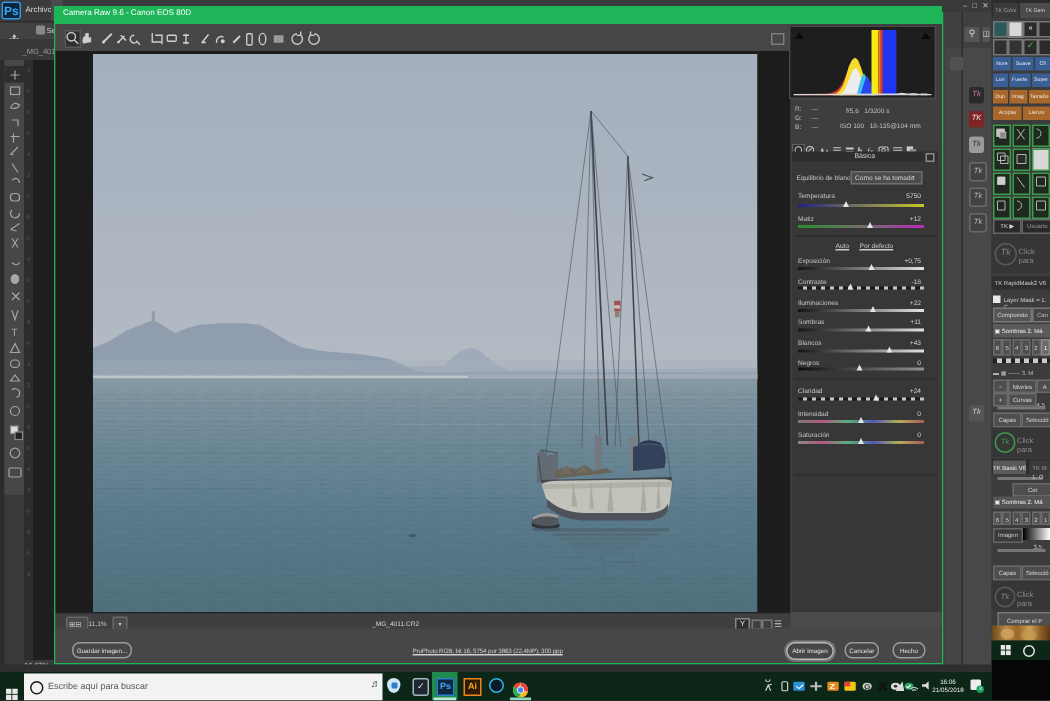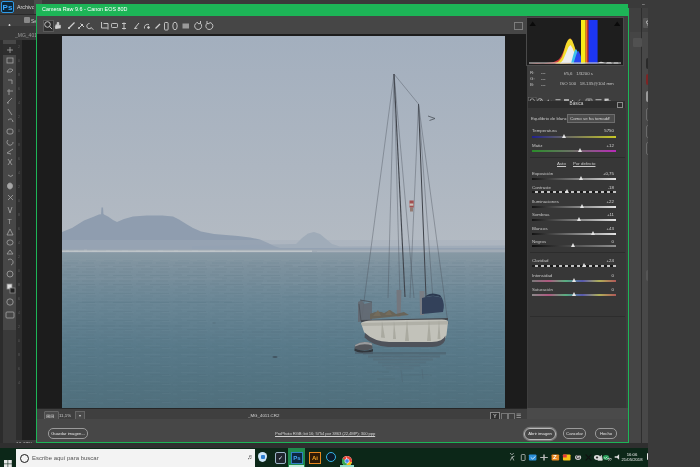--- a/index.html
+++ b/index.html
@@ -1,19 +1,19 @@
 <!DOCTYPE html>
 <html><head>
 <meta charset="utf-8">
 <style>
   html,body{margin:0;padding:0;}
   body{width:700px;height:467px;overflow:hidden;background:#3a3a3a;
        font-family:"Liberation Sans",sans-serif;}
   .abs{position:absolute;}
-  #stage{position:relative;width:648px;height:467px;overflow:hidden;}
+  #stage{position:relative;width:700px;height:467px;overflow:hidden;}
 </style>
 </head>
 <body>
 <div id="stage">
 
   <div class="abs" style="left:0;top:0;width:700px;height:467px;background:#3a3a3a;"></div>
 
   <div class="abs" style="left:1px;top:0.5px;width:13px;height:12.5px;background:#0b2638;border:0.8px solid #2e9ae8;border-radius:2px;font-size:8px;font-weight:bold;text-align:center;line-height:12.5px;box-sizing:border-box;color:#3ba8ff;">Ps</div>
   <div class="abs" style="left:17px;top:3.5px;color:#d8d8d8;font-size:5.3px;">Archivo</div>
   <div class="abs" style="left:34px;top:0;width:8px;height:14px;background:#4a4a4a;"></div>

